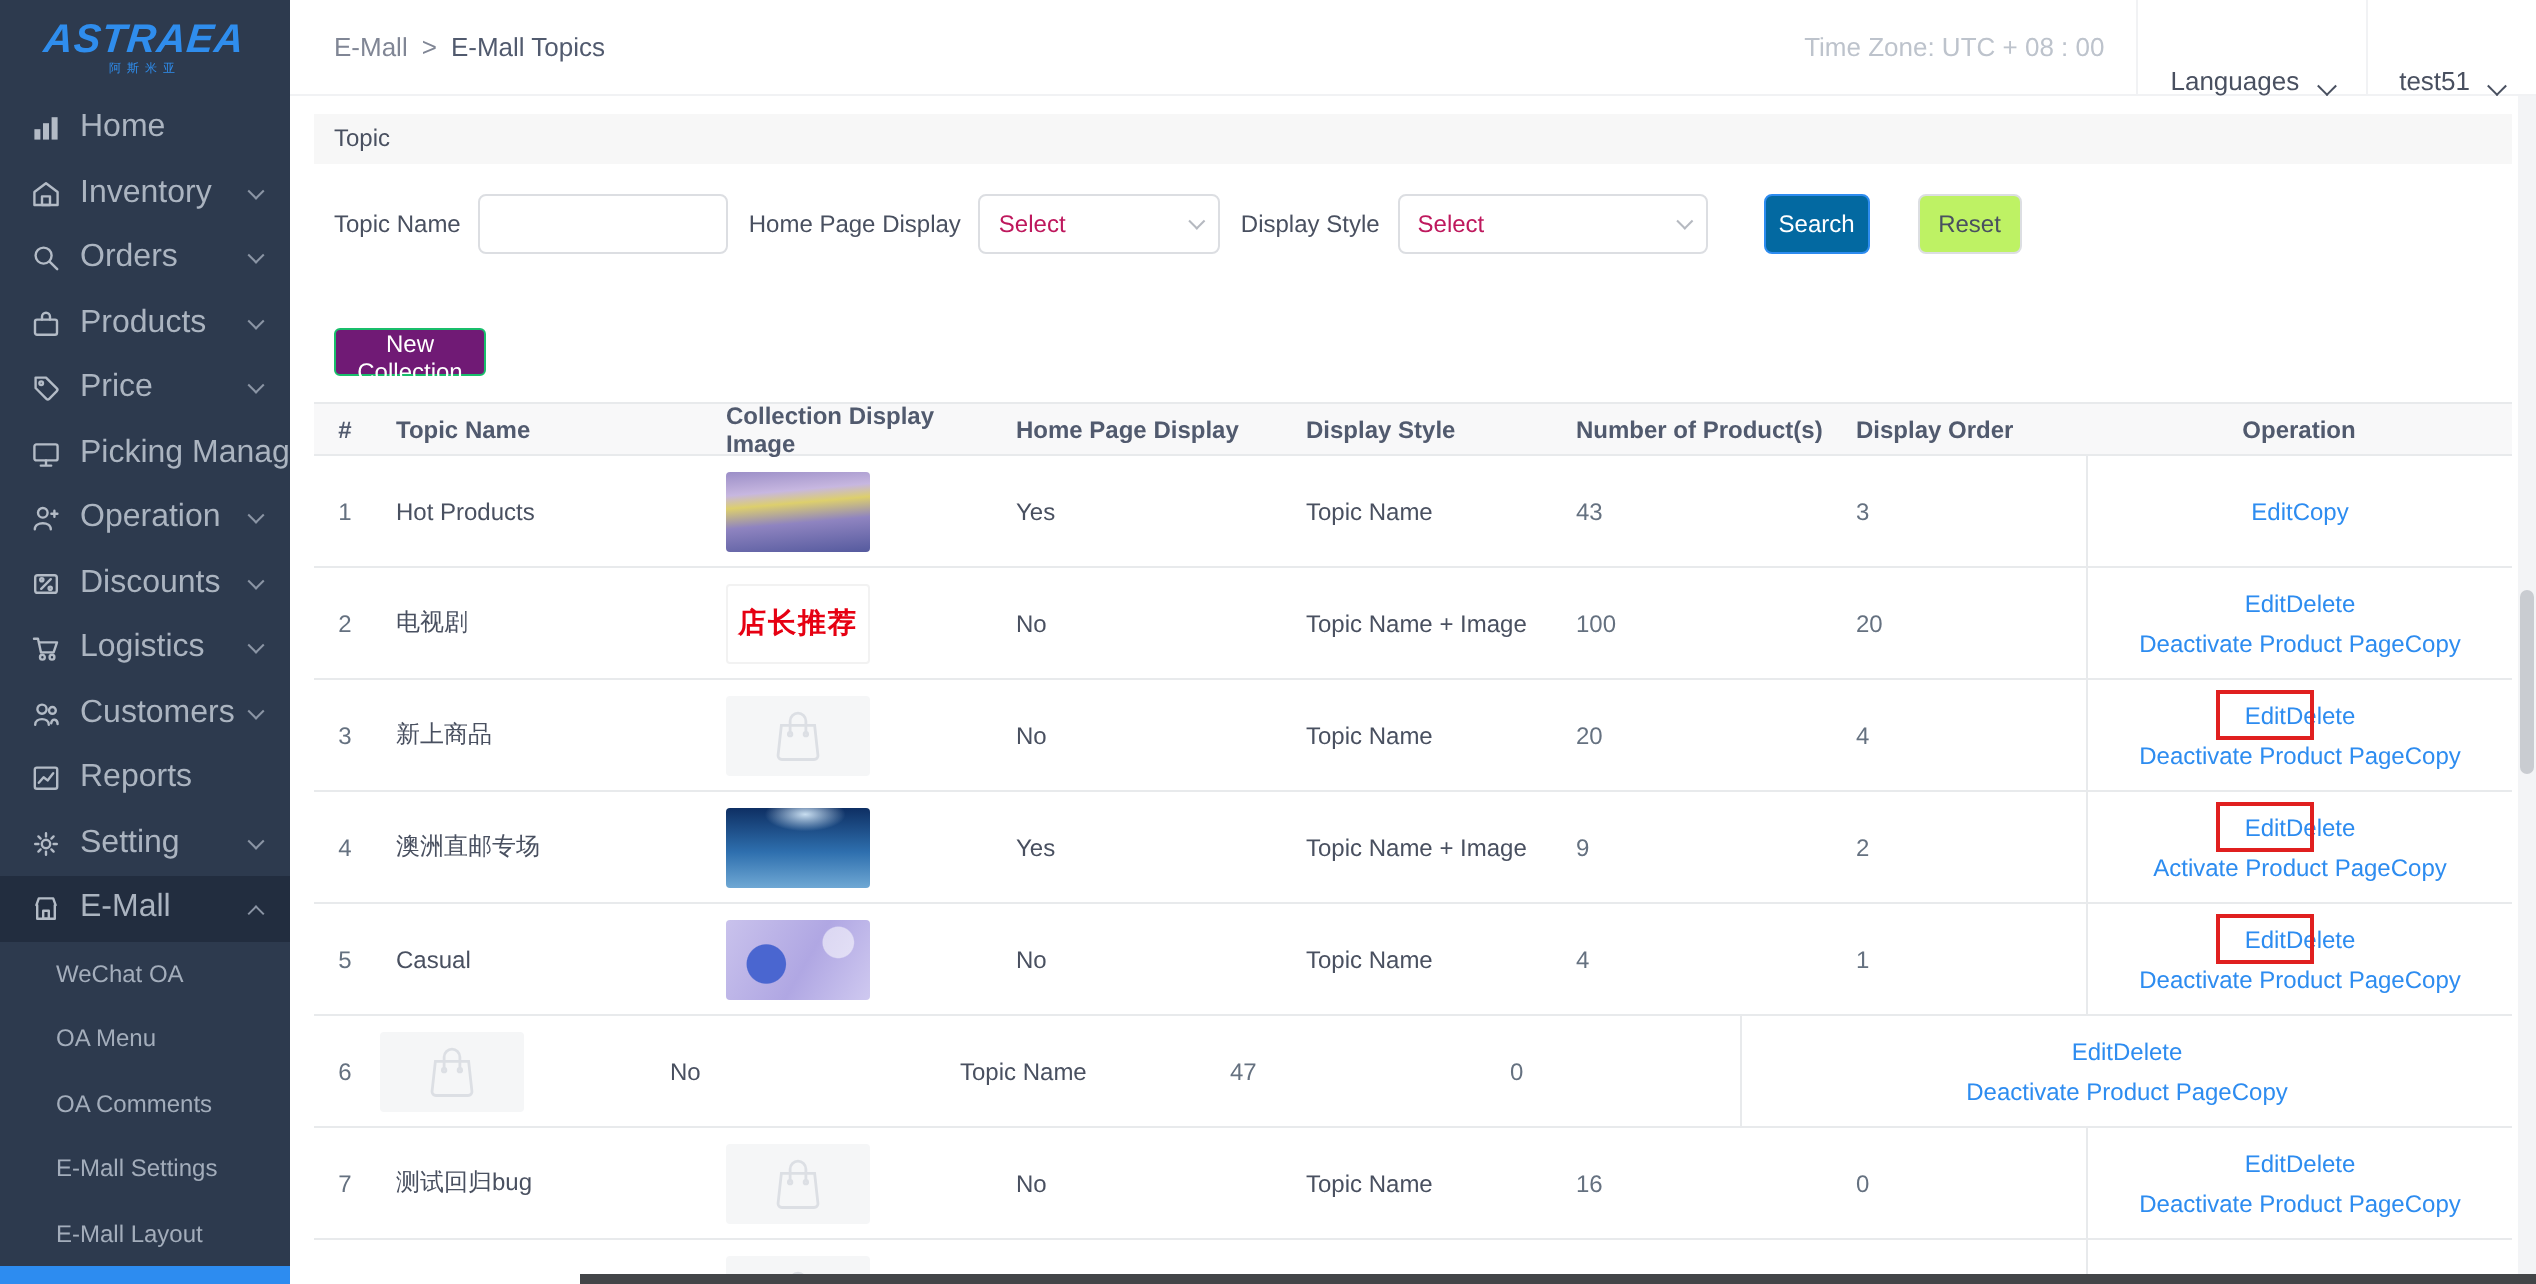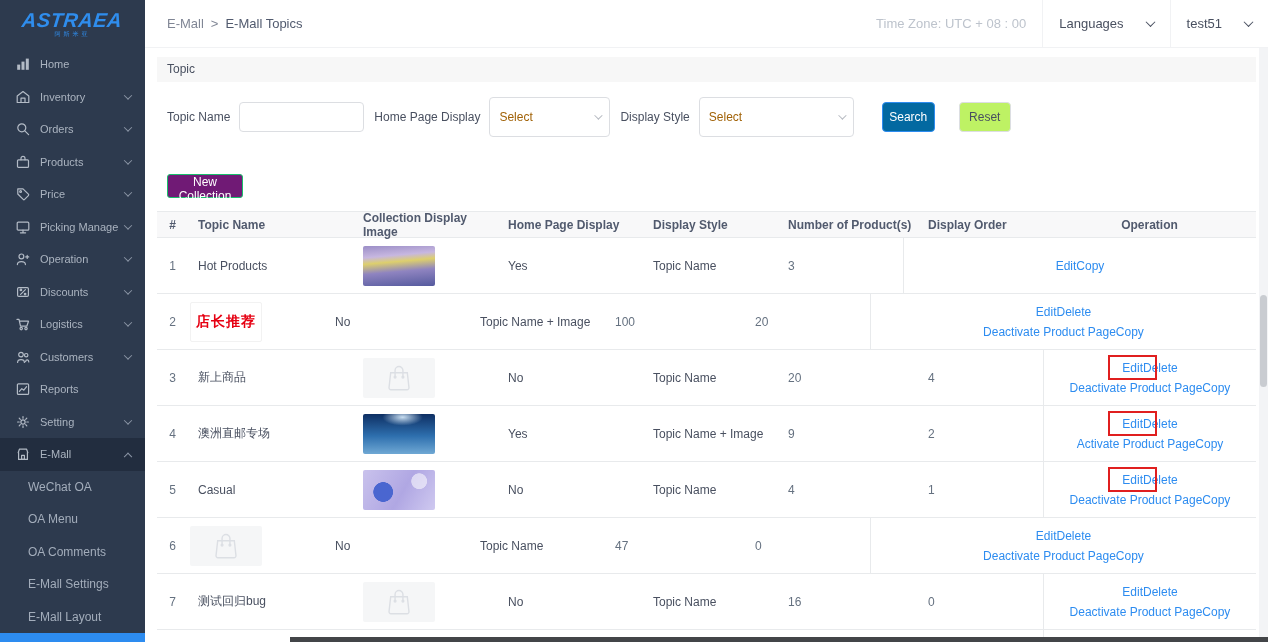--- a/index.html
+++ b/index.html
@@ -6,47 +6,47 @@
   html,body { width:1268px; height:642px; overflow:hidden; }
   body { font-family:"Liberation Sans", sans-serif; background:#fff; }
   .app { display:flex; width:1268px; height:642px; position:relative; }
 
   
   .sidebar { width:145px; background:#2d3a4e; flex-shrink:0; display:flex; flex-direction:column; position:relative; }
   .logo { height:48px; display:flex; flex-direction:column; align-items:center; justify-content:center; cursor:default; }
   .logo-text { color:#2f8ded; font-size:20px; font-weight:800; font-style:italic; letter-spacing:.5px; transform:skewX(-6deg); line-height:20px; }
   .logo-sub { color:#2f8ded; font-size:6px; letter-spacing:3px; margin-top:0px; }
   .nav { flex:1; overflow:hidden; }
-  .nav-item { height:32.5px; display:flex; align-items:center; padding:0 14px 0 16px; color:#abb4c0; font-size:11px; cursor:pointer; }
+  .nav-item { height:32.5px; display:flex; align-items:center; padding:0 14px 0 16px; color:#abb4c0; font-size:16px; cursor:pointer; }
   .nav-item.active { background:#222d3f; }
   .nav-icon { width:14px; height:14px; margin-right:10px; display:inline-flex; color:#b3bbc6; flex-shrink:0; }
   .nav-icon svg { width:14px; height:14px; }
   .nav-label { white-space:nowrap; }
   .chev { margin-left:auto; width:6px; height:6px; border-right:1.4px solid #8b95a5; border-bottom:1.4px solid #8b95a5; transform:rotate(45deg) translate(-1px,-1px); }
   .chev.up { transform:rotate(-135deg) translate(-2px,-2px); }
   .nav-subitem { height:32.5px; line-height:32.5px; padding-left:28px; color:#a3adbb; font-size:12px; cursor:pointer; white-space:nowrap; }
   .active-bar { height:9px; background:#2d8cf0; width:100%; }
 
   
   .main { flex:1; display:flex; flex-direction:column; background:#fff; position:relative; overflow:hidden; }
   .topbar { height:48px; display:flex; align-items:center; padding-left:22px; border-bottom:1px solid #f1f2f4; flex-shrink:0; }
   .breadcrumb { font-size:13px; color:#808695; display:flex; gap:7px; align-items:center; }
   .crumb-current { color:#515a6e; }
   .topbar-right { margin-left:auto; display:flex; align-items:center; height:48px; }
   .timezone { color:#bdc3cc; font-size:13px; margin-right:16px; }
-  .tb-item { display:flex; align-items:center; gap:23px; padding:0 16px; height:48px; border-left:1px solid #f1f2f4; font-size:13px; color:#495060; cursor:pointer; }
+  .tb-item { display:flex; align-items:flex-end; gap:10px; padding:0 16px; height:48px; border-left:1px solid #f1f2f4; font-size:13px; color:#495060; cursor:pointer; }
   .tb-chev { width:7px; height:7px; border-right:1.5px solid #495060; border-bottom:1.5px solid #495060; transform:rotate(45deg) translate(-1px,-1px); }
 
   .content { flex:1; padding:9px 12px 0 12px; position:relative; overflow:hidden; }
   .section-bar { height:25px; background:#f7f7f7; line-height:25px; padding-left:10px; font-size:12px; color:#495060; }
 
   .filters { display:flex; align-items:center; margin:15px 0 0 10px; font-size:12px; color:#495060; }
   .f-label { margin-right:9px; white-space:nowrap; }
   .f-input { width:125px; height:30px; border:1px solid #dcdee2; border-radius:4px; margin-right:10px; padding:0 8px; font-size:12px; font-family:"Liberation Sans",sans-serif; outline:none; }
-  .f-select { height:40px; border:1px solid #dcdee2; border-radius:4px; display:flex; align-items:center; justify-content:space-between; padding:0 9px; color:#a16207; margin-right:10px; cursor:pointer; }
+  .f-select { height:30px; border:1px solid #dcdee2; border-radius:4px; display:flex; align-items:center; justify-content:space-between; padding:0 9px; color:#be185d; margin-right:10px; cursor:pointer; }
   .sel1 { width:121px; } .sel2 { width:155px; }
   .sel-chev { width:6px; height:6px; border-right:1.3px solid #b5b9c0; border-bottom:1.3px solid #b5b9c0; transform:rotate(45deg) translateY(-2px); }
   .btn { height:30px; border-radius:4px; font-size:12px; font-family:"Liberation Sans",sans-serif; cursor:pointer; }
   .btn-search { width:53px; margin-left:18px; background:#0369a1; border:1px solid #2d8cf0; color:#fff; }
   .btn-reset { width:52px; margin-left:24px; background:#bef264; border:1px solid #dcdee2; color:#495060; }
   .btn-new { display:block; width:76px; height:24px; margin:37px 0 0 10px; background:#701a75; border:1px solid #19be6b; border-radius:3px; color:#fff; font-size:12px; font-family:"Liberation Sans",sans-serif; cursor:pointer; }
 
   
   .table { margin-top:13px; font-size:12px; color:#495060; }
   .tr { display:flex; border-bottom:1px solid #e8eaec; }
@@ -293,30 +293,32 @@
           </div>
         <div>
             <div class="tr row">
               <div class="cell c0 num">1</div>
               <div class="cell c1">Hot Products</div>
               <div class="cell c2">
                 <div class="row-img img-lake"></div>
               </div>
               <div class="cell c3">Yes</div>
               <div class="cell c4">Topic Name</div>
+              <div class="cell c5 num">43</div>
               <div class="cell c6 num">3</div>
               <div class="cell c7 op-cell">
                 <div class="op-line">
                   <a class="op-link">Edit</a>
                   <a class="op-link">Copy</a>
                 </div>
               </div>
             </div>
             <div class="tr row">
               <div class="cell c0 num">2</div>
+              <div class="cell c1">电视剧</div>
               <div class="cell c2">
                 <div class="row-img img-red">
                   <span>店长推荐</span>
                 </div>
               </div>
               <div class="cell c3">No</div>
               <div class="cell c4">Topic Name + Image</div>
               <div class="cell c5 num">100</div>
               <div class="cell c6 num">20</div>
               <div class="cell c7 op-cell">

